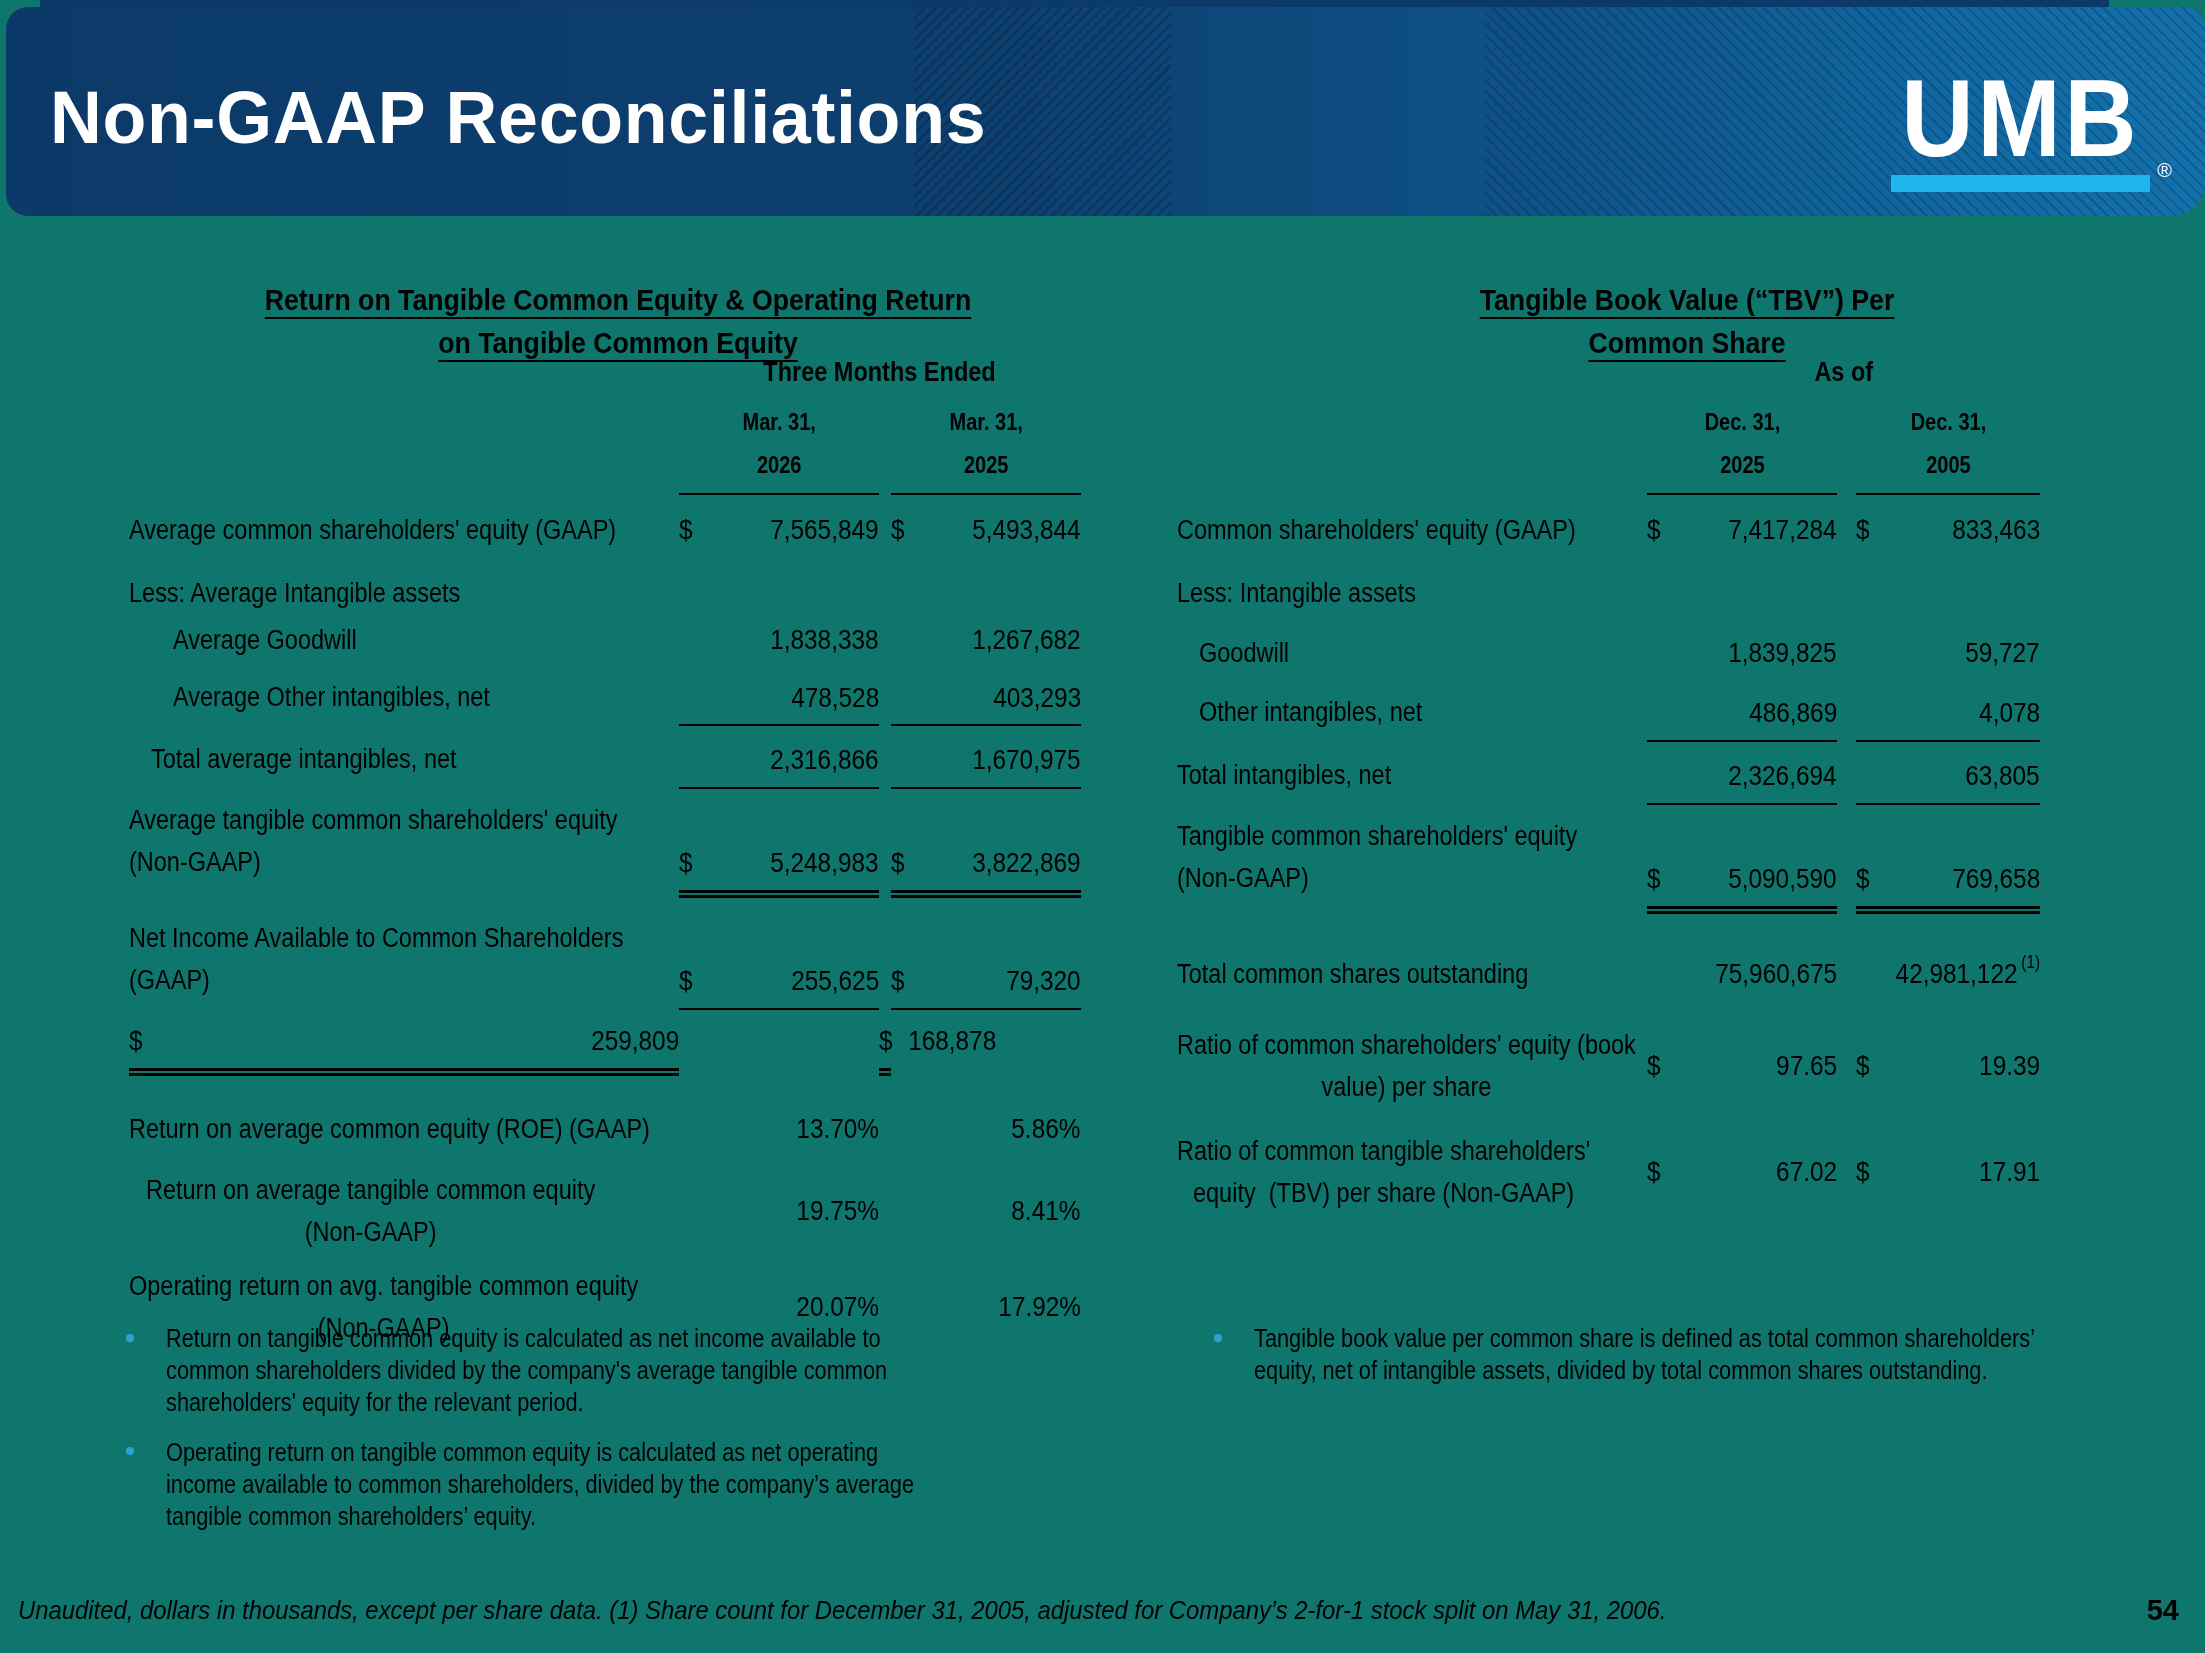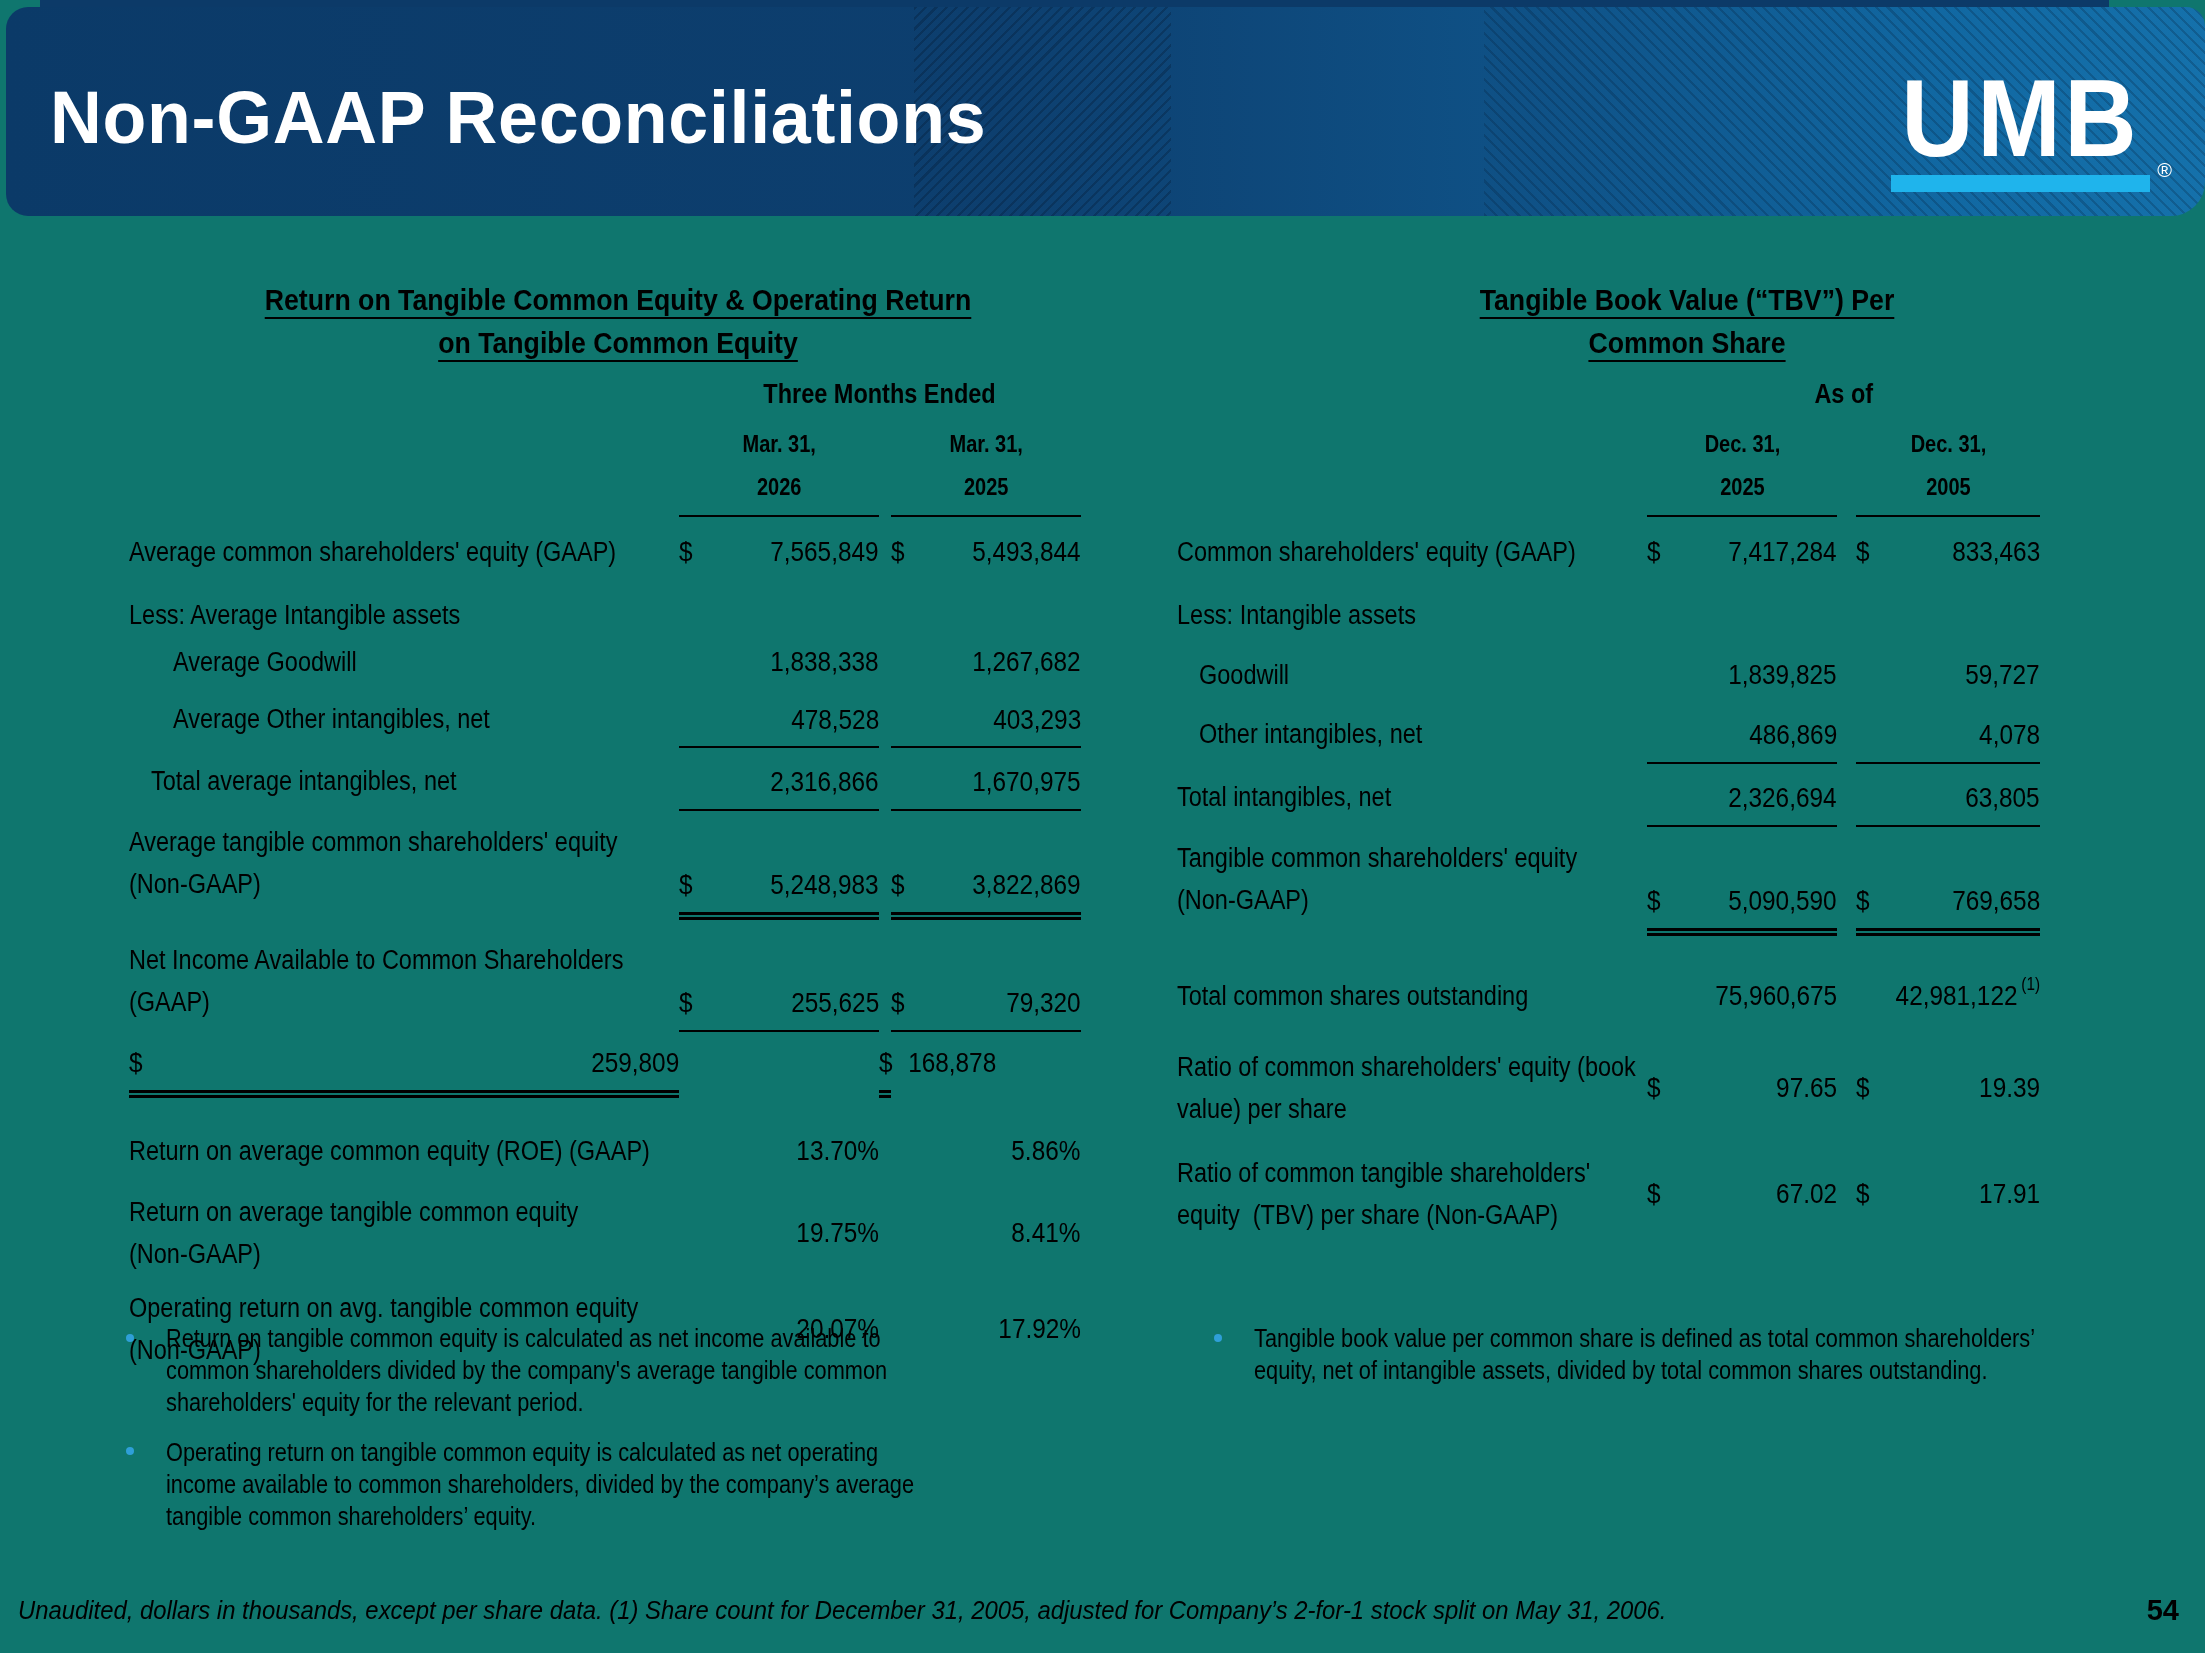--- a/index.html
+++ b/index.html
@@ -37,32 +37,32 @@
     position:absolute; top:279px; margin:0;
     font-size:29px; font-weight:bold; line-height:43px; text-align:center;
     white-space:pre-line; text-decoration:underline; text-decoration-thickness:2.2px; text-underline-offset:6.6px;
     transform:scaleX(.92); transform-origin:50% 0;
   }
   #left-title  { left:129px;  width:978px; }
   #right-title { left:1176px; width:1022px; }
   
   .cz { display:inline-block; transform:scaleX(.87); transform-origin:0 50%; white-space:pre; }
   
-  .fin-table { position:absolute; top:377px; }
+  .fin-table { position:absolute; top:355px; }
   #left-table  { left:129px;  width:952px; --labw:550px; --g1w:200px; --gapw:11.8px; --g2w:190px; }
   #right-table { left:1177px; width:863px; --labw:470px; --g1w:190px; --gapw:19px; --g2w:184px; }
   .ft-head { display:grid; grid-template-columns:var(--labw) calc(var(--g1w) + var(--gapw) + var(--g2w)); margin-bottom:13.2px; }
   .ft-group-header { text-align:center; font-weight:bold; font-size:27px; line-height:34px; margin-bottom:11.8px; }
   .ft-cols { display:grid; grid-template-columns:var(--g1w) var(--gapw) var(--g2w); }
   .ft-colhead {
     text-align:center; font-weight:bold; font-size:23px; line-height:43px;
     padding-bottom:5.9px; border-bottom:2.9px solid #000; white-space:pre-line;
   }
   .ft-row { display:grid; grid-template-columns:var(--labw) var(--g1w) var(--gapw) var(--g2w); align-items:end; }
-  .ft-row.va-mid { align-items:center; }
+  .ft-row.va-mid { align-items:center;text-align:center; }
   .ft-label { font-size:27px; line-height:42px; }
   .ft-label.pad-s { padding-bottom:8.8px; }
   .ft-label.pad-d { padding-bottom:14.7px; }
   .ft-group { display:flex; justify-content:space-between; align-items:flex-end; font-size:28px; line-height:42px; }
   .va-mid .ft-group { align-items:center; }
   .ft-group.rule-single { border-bottom:2.9px solid #000; padding-bottom:5.9px; }
   .ft-group.rule-double { border-bottom:8.8px double #000; padding-bottom:5.9px; }
   .ft-val .cz { transform-origin:100% 50%; }
   .ft-sup { font-size:17.6px; position:relative; top:-4.4px; margin-left:4.4px; }
   

